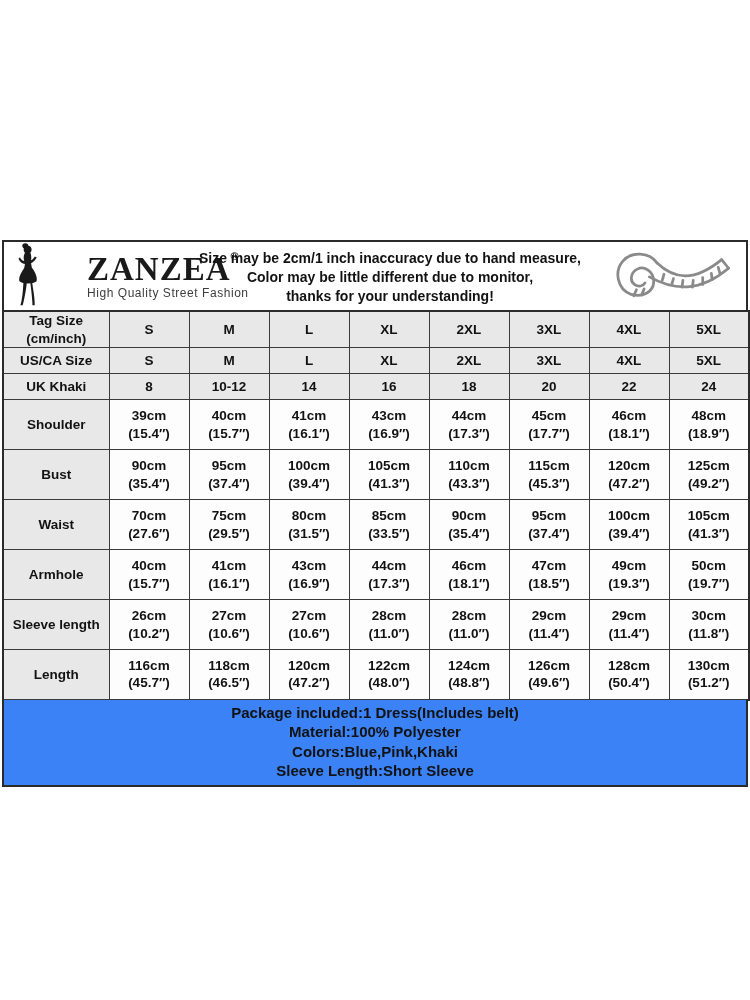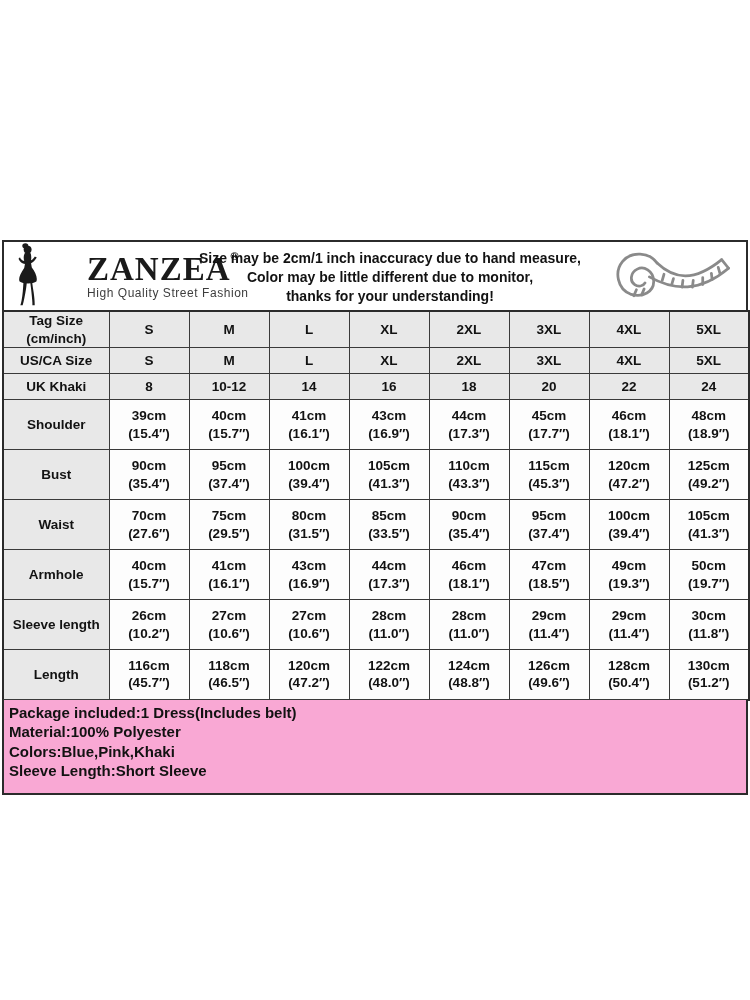--- a/index.html
+++ b/index.html
@@ -33,21 +33,21 @@
   tr.kind-tag     { height:33px; }
   tr.kind-size    { height:26px; }
   tr.kind-measure { height:50px; }
   tr.shaded th, tr.shaded td { background:#e8e8e8; }
   tr.plain th { background:#e8e8e8; }
   tr.plain td { background:#fdfdfd; }
   table.size-table { border:2px solid #2b2b2b; }
 
   
   .info-box { border:2px solid #2b2b2b; border-top:1.5px solid #3a3a3a; margin-top:-2px;
-              padding:3px 5px 12px 5px; background:#f9a8d4; }
+              padding:3px 5px 4px 5px; background:#3b82f6;text-align:center; }
   .info-line { font-weight:bold; font-size:15px; line-height:19.5px; white-space:nowrap; }
 </style>
 </head>
 <body>
 
 <div class="sheet">
 
   <div class="header-box">
     <div class="logo-block">
       <span class="logo-figure">

